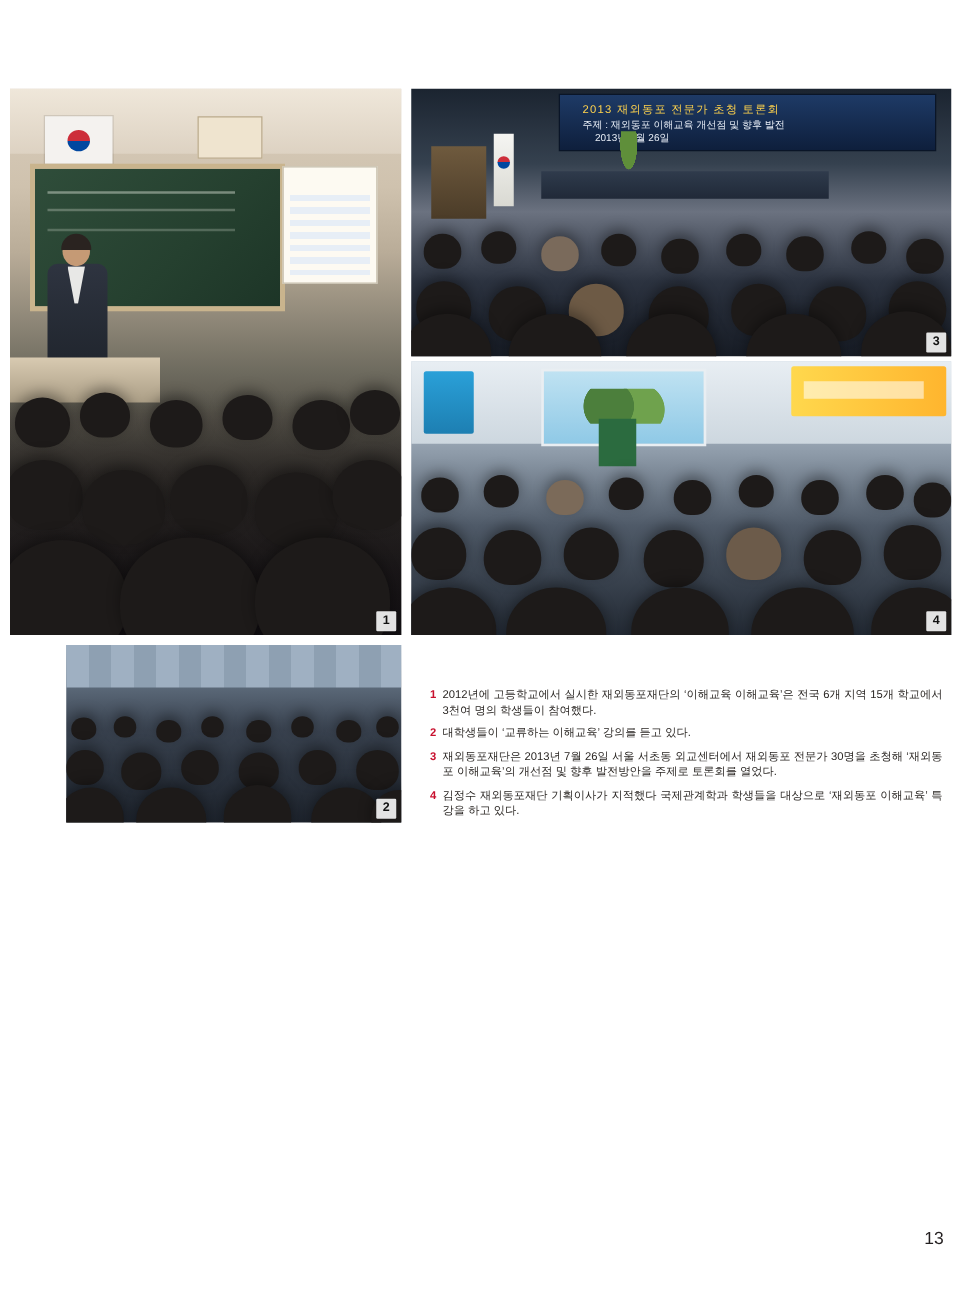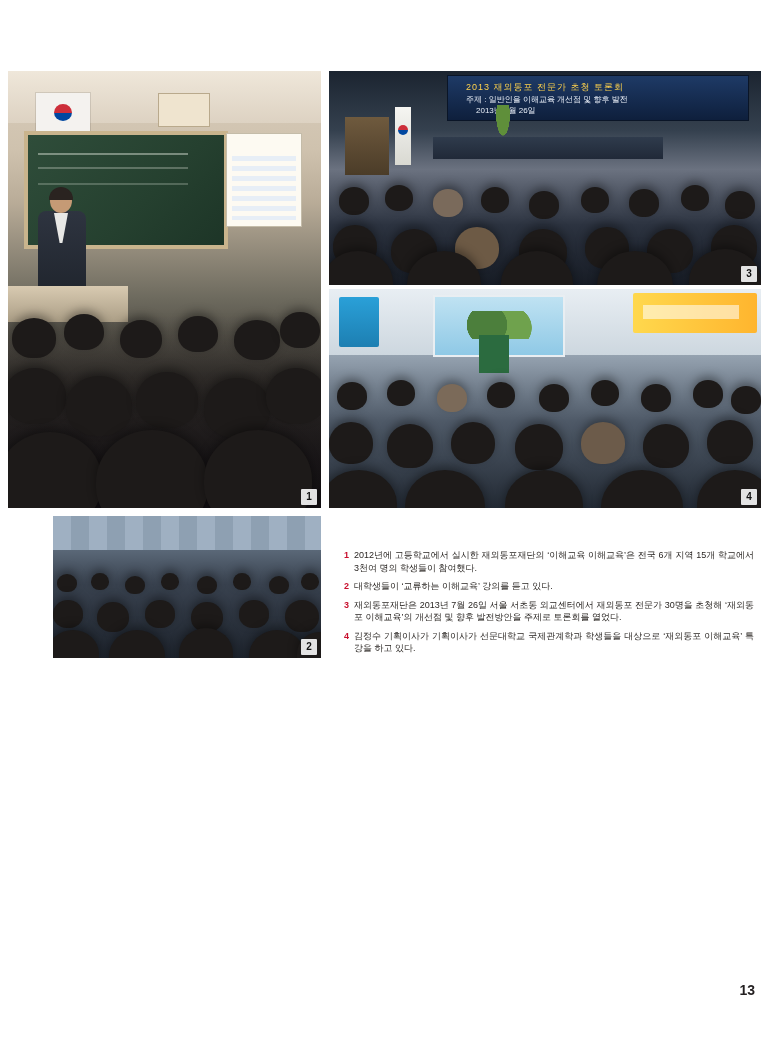--- a/index.html
+++ b/index.html
@@ -260,21 +260,21 @@
     border-radius: 2px;
     vertical-align: -2px;
     margin-left: 3px;
   }
 
   .page-number {
     position: absolute;
     right: 14px;
     bottom: 40px;
     font-size: 14px;
-    font-weight: bold;
+    font-weight: normal;
     color: #231f20;
   }
 </style>
 </head>
 <body>
 
 <div class="page">
 
   <div class="photo" id="photo-1">
     <div class="ceiling"></div>
@@ -304,21 +304,21 @@
       <span style="left:-10px;bottom:-20px; width:104px;height:96px;"></span>
       <span style="left:88px; bottom:-26px; width:112px;height:104px;"></span>
       <span style="left:196px;bottom:-22px; width:108px;height:100px;"></span>
     </div>
     <div class="num">1</div>
   </div>
 
   <div class="photo" id="photo-3">
     <div class="screen">
       <div class="t1">2013 재외동포 전문가 초청 토론회</div>
-      <div class="t2">주제 : 일반인을 이해교육 개선점 및 향후 발전</div>
+      <div class="t2">주제 : 재외동포 이해교육 개선점 및 향후 발전</div>
       <div class="t3">2013년 7월 26일</div>
     </div>
     <div class="podium"></div>
     <div class="kflag"></div>
     <div class="plant"></div>
     <div class="table"></div>
     <div class="heads">
       <span style="left:10px; bottom:70px; width:30px;height:28px;"></span>
       <span style="left:56px; bottom:74px; width:28px;height:26px;"></span>
       <span style="left:104px;bottom:68px; width:30px;height:28px;background:#7a6a5b;"></span>
@@ -410,21 +410,21 @@
     <div class="cap-item">
       <span class="cap-num">2</span>
       <span class="cap-text">대학생들이 ‘교류하는 이해교육’ 강의를 듣고 있다.</span>
     </div>
     <div class="cap-item">
       <span class="cap-num">3</span>
       <span class="cap-text">재외동포재단은 2013년 7월 26일 서울 서초동 외교센터에서 재외동포 전문가 30명을 초청해 ‘재외동포 이해교육’의 개선점 및 향후 발전방안을 주제로 토론회를 열었다.</span>
     </div>
     <div class="cap-item">
       <span class="cap-num">4</span>
-      <span class="cap-text">김정수 기획이사가 기획이사가 선문대학교 국제관계학과 학생들을 대상으로 ‘재외동포 이해교육’ 특강을 하고 있다.</span>
+      <span class="cap-text">김정수 재외동포재단 기획이사가 지적했다 국제관계학과 학생들을 대상으로 ‘재외동포 이해교육’ 특강을 하고 있다.</span>
     </div>
   </div>
 
   <div class="col" id="col-left">
   </div>
 
   <div class="col" id="col-right">
   </div>
 
   <div class="page-number">13</div>

